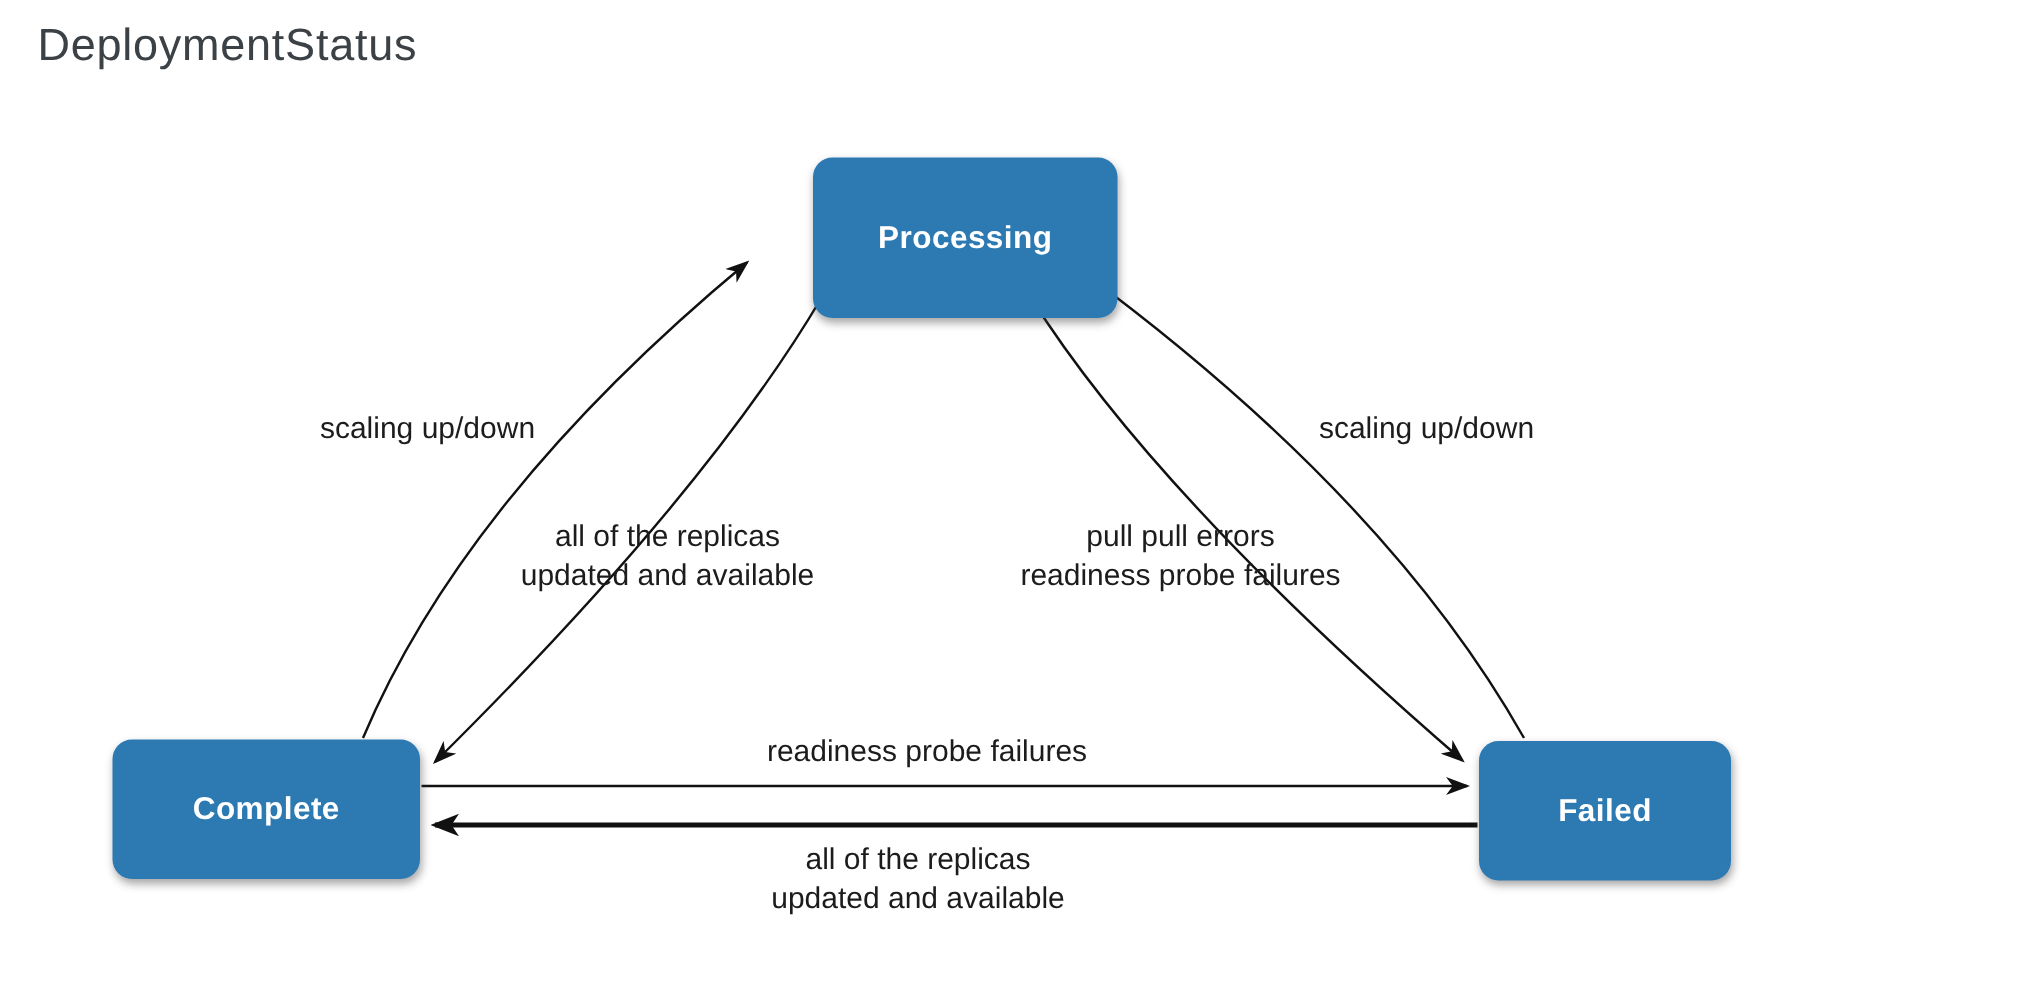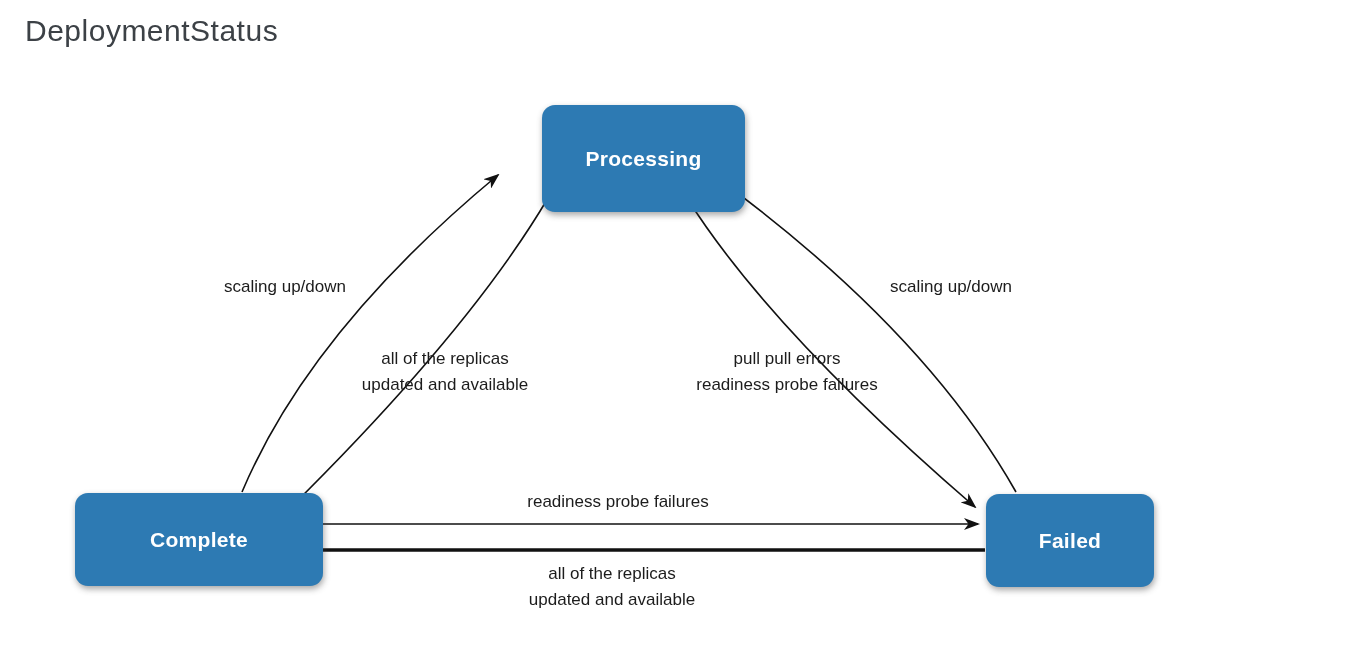--- a/index.html
+++ b/index.html
@@ -56,21 +56,21 @@
     color: var(--node-text, #ffffff);
     font-size: 21px;
     font-weight: 700;
     letter-spacing: 0.3px;
   }
   .edge-label {
     position: absolute;
     transform: translateX(-50%);
     text-align: center;
     white-space: pre-line;
-    font-size: 17px;
+    font-size: 20px;
     line-height: 25.5px;
     color: var(--label, #1c1c1c);
   }
 </style>
 </head>
 <body>
 
 <div class="canvas">
 
   <h1 class="title">DeploymentStatus</h1>
@@ -90,21 +90,21 @@
     <path class="edge" d="M 548 198 Q 470 330 290 508" marker-end="url(#arrow)"></path>
     <path class="edge" d="M 687 198 Q 770 330 975 507" marker-end="url(#arrow)"></path>
     <path class="edge" d="M 281 524 L 978 524" marker-end="url(#arrow)"></path>
     <path class="edge thick" d="M 985 550 L 290 550" marker-end="url(#arrow-thick)"></path>
   </svg>
 
   <div class="node" style="left:510px; top:105px; width:203px; height:107px;margin-left:32px;">
     <span class="node-label">Processing</span>
   </div>
 
-  <div class="node" style="left:75px; top:493px; width:248px; height:93px;">
+  <div class="node" style="left:75px; top:493px; width:205px; height:93px;">
     <span class="node-label">Complete</span>
   </div>
 
   <div class="node" style="left:986px; top:494px; width:168px; height:93px;">
     <span class="node-label">Failed</span>
   </div>
 
   <div class="edge-label" style="left:285px; top:274px;">scaling up/down</div>
 
   <div class="edge-label" style="left:951px; top:274px;">scaling up/down</div>

